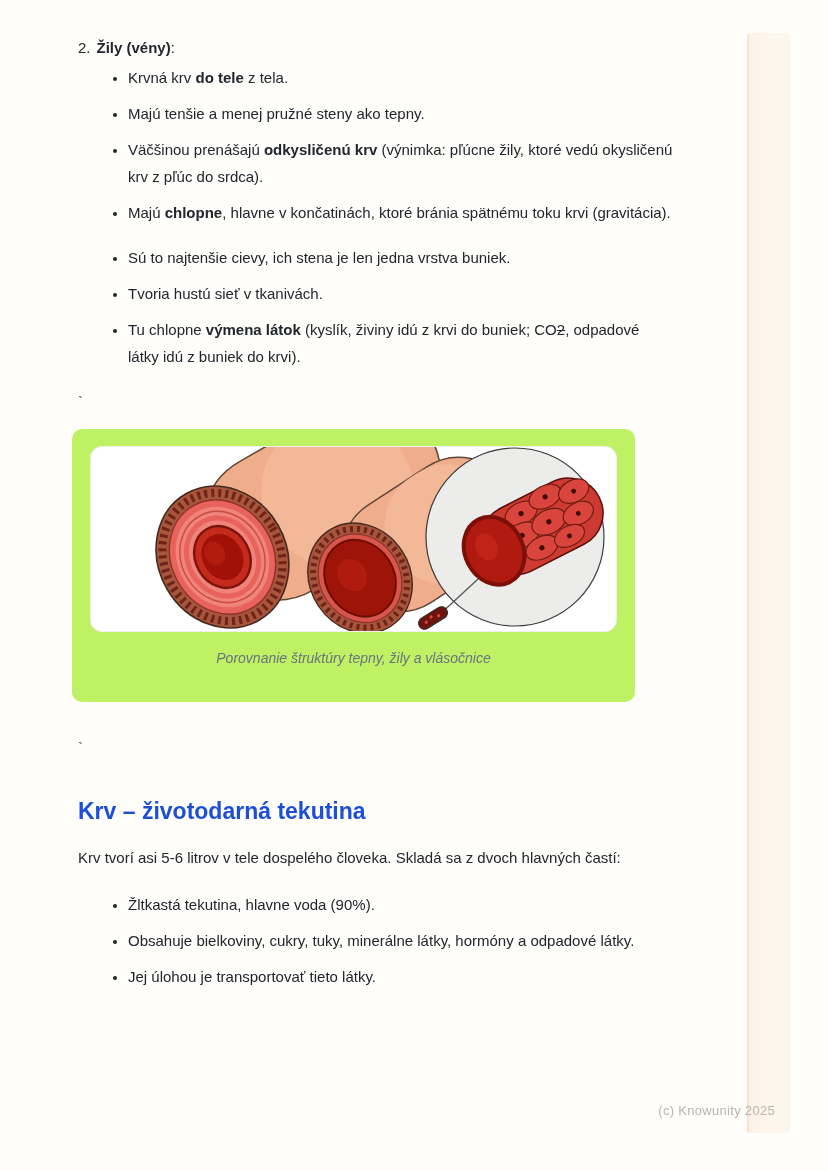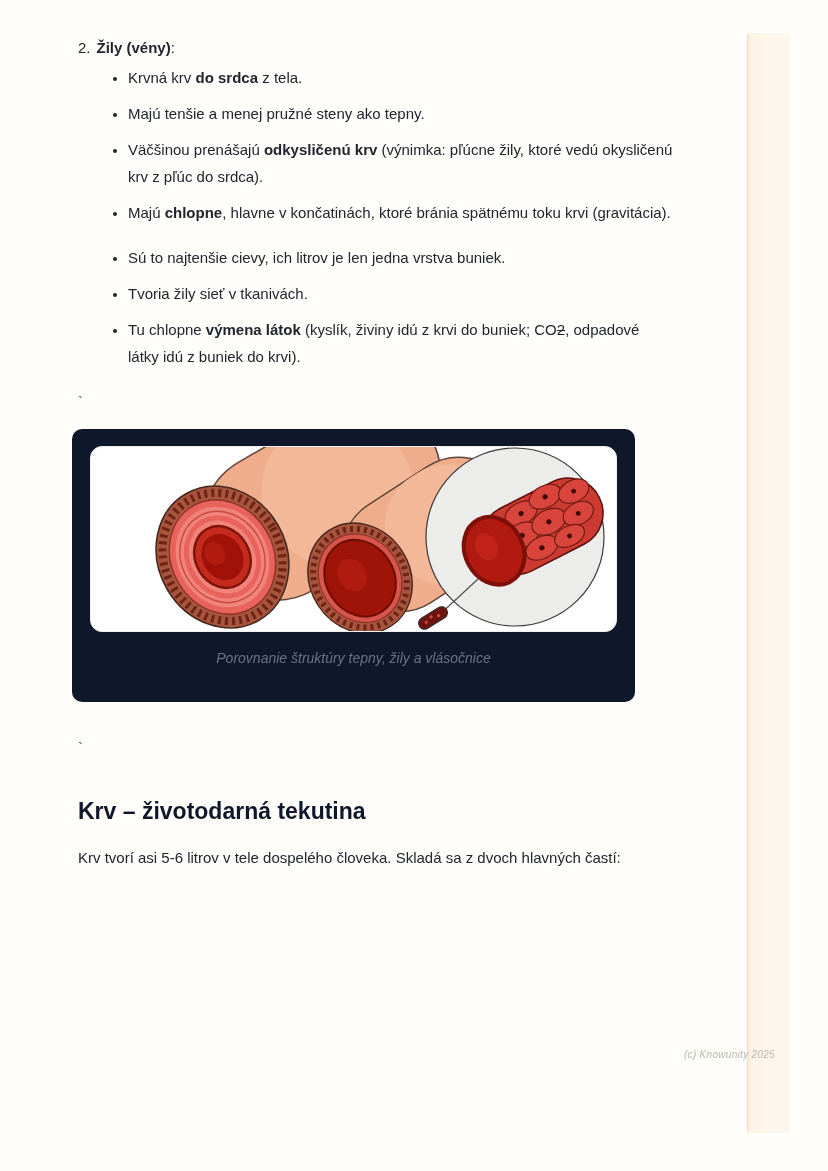--- a/index.html
+++ b/index.html
@@ -42,21 +42,21 @@
   s { text-decoration:line-through; }
   .tick {
     line-height:27px;
     color:#3b4048;
     margin-top:6px;
   }
   .figure-card {
     margin-left:-6px;
     margin-top:14px;
     width:563px;
-    background:#0f172a;
+    background:#bef264;
     border-radius:10px;
     padding:17px 18px 36px 18px;
   }
   .figure-image {
     width:527px; height:186px;
     background:#ffffff;
     border:1px solid #efefef;
     border-radius:12px;
     overflow:hidden;
   }
@@ -66,58 +66,57 @@
     font-style:italic;
     font-size:14px;
     color:#6b7280;
   }
   .tick2 { margin-top:32px; }
   .krv-heading {
     margin-top:34px;
     font-size:23px;
     font-weight:700;
     line-height:32px;
-    color:#0f172a;
+    color:#1d4ed8;
   }
   .krv-paragraph {
     margin-top:16px;
     line-height:30px;
     text-align:justify;
     margin-bottom:18px;
   }
   .footer {
     position:absolute;
-    top:1049px;
+    top:1103px;
     right:53px;
-    font-size:10px;
+    font-size:13px;
     letter-spacing:0.3px;
     color:#b9b5ae;
-    font-style:italic;
   }
 </style>
 </head>
 <body>
 
 <div class="side-stripe"></div>
 
 <div class="content">
 
   <div class="sec-title">
     <span class="num">2.</span><b>Žily (vény)</b><span>:</span>
   </div>
   <ul class="bullets">
-    <li><span>Krvná krv </span><b>do srdca</b><span> z tela.</span></li>
+    <li><span>Krvná krv </span><b>do tele</b><span> z tela.</span></li>
     <li><span>Majú tenšie a menej pružné steny ako tepny.</span></li>
     <li><span>Väčšinou prenášajú </span><b>odkysličenú krv</b><span> (výnimka: pľúcne žily, ktoré vedú okysličenú krv z pľúc do srdca).</span></li>
     <li><span>Majú </span><b>chlopne</b><span>, hlavne v končatinách, ktoré brániа spätnému toku krvi (gravitácia).</span></li>
   </ul>
 
   <ul class="bullets">
-    <li><span>Sú to najtenšie cievy, ich litrov je len jedna vrstva buniek.</span></li>
-    <li><span>Tvoria žily sieť v tkanivách.</span></li>
+    <li><span>Sú to najtenšie cievy, ich stena je len jedna vrstva buniek.</span></li>
+    <li><span>Tvoria hustú sieť v tkanivách.</span></li>
     <li><span>Tu chlopne </span><b>výmena látok</b><span> (kyslík, živiny idú z krvi do buniek; CO</span><s>2</s><span>, odpadové látky idú z buniek do krvi).</span></li>
   </ul>
 
   <div class="tick">`</div>
 
   <div class="figure-card">
     <div class="figure-image">
       <svg width="527" height="186" viewBox="0 0 527 186" xmlns="http://www.w3.org/2000/svg">
 
         <g transform="rotate(-30 128 112)">
@@ -180,16 +179,21 @@
     </div>
     <div class="figure-caption">Porovnanie štruktúry tepny, žily a vlásočnice</div>
   </div>
 
   <div class="tick tick2">`</div>
 
   <div class="krv-heading">Krv – životodarná tekutina</div>
 
   <div class="krv-paragraph">Krv tvorí asi 5-6 litrov v tele dospelého človeka. Skladá sa z dvoch hlavných častí:</div>
 
+  <ul class="bullets">
+    <li><span>Žltkastá tekutina, hlavne voda (90%).</span></li>
+    <li><span>Obsahuje bielkoviny, cukry, tuky, minerálne látky, hormóny a odpadové látky.</span></li>
+    <li><span>Jej úlohou je transportovať tieto látky.</span></li>
+  </ul>
 
 </div>
 
 <div class="footer">(c) Knowunity 2025</div>
 
 </body></html>

